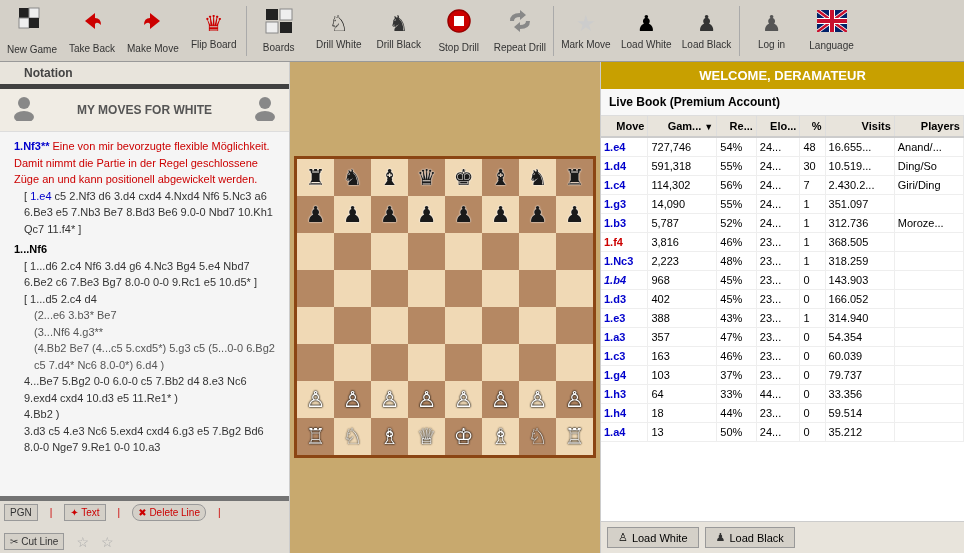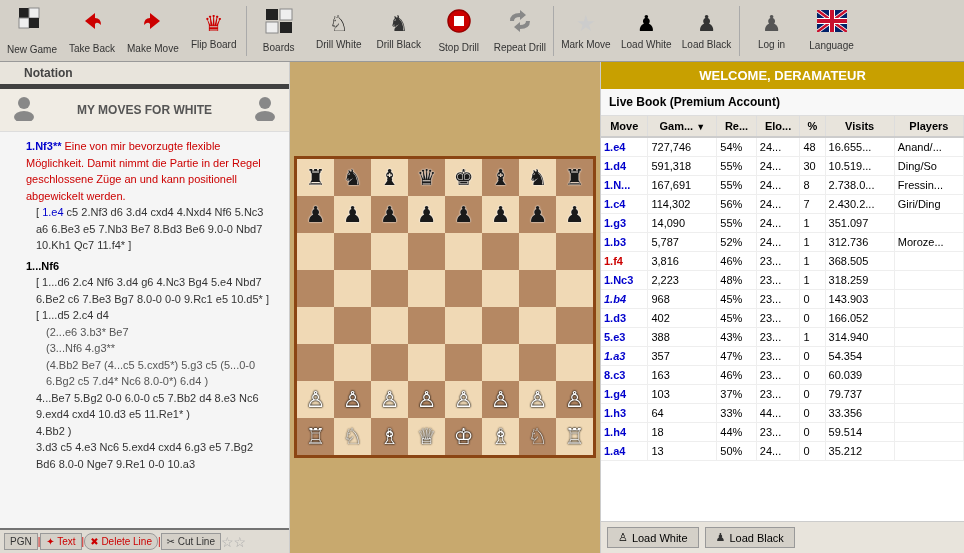--- a/index.html
+++ b/index.html
@@ -34,28 +34,28 @@
     }
     #notation-avatars {
       display: flex; align-items: center; justify-content: space-between;
       padding: 4px 10px; background: #f0ece4; border-bottom: 1px solid #ddd;
     }
     .avatar-icon { font-size: 22px; color: #555; }
     #notation-title {
       font-size: 12px; font-weight: bold; color: #555; text-align: center;
     }
     #notation-content {
-      flex: 1; overflow-y: auto; padding: 6px 14px; font-size: 11px; line-height: 1.5; margin-left: 12px;
+      flex: 1; overflow-y: auto; padding: 6px 14px; font-size: 11px; line-height: 1.5;
     }
     .notation-indent { margin-left: 10px; color: #333; }
     .notation-indent2 { margin-left: 20px; color: #555; }
 
     #notation-footer {
-      background: #e0dcd4; border-top: 2px solid #737373;
-      display: flex; align-items: center; padding: 3px 4px; gap: 0; flex-wrap: wrap;
+      background: #e0dcd4; border-top: 5px solid #737373;
+      display: flex; align-items: center; padding: 3px 4px; gap: 12px; flex-wrap: wrap;
     }
     .footer-btn {
       font-size: 10px; padding: 2px 5px; background: #d4d0c8;
       border: 1px solid #999; cursor: pointer; color: #333;
     }
 
     
     #board-area {
       width: 310px; padding: 4px; background: #c8a96e; flex-shrink: 0;
     }
@@ -77,21 +77,21 @@
       background: #c8a000; color: #fff; text-align: center;
       padding: 6px; font-weight: bold; font-size: 13px;
     }
     #live-book-title {
       padding: 6px 8px; font-weight: bold; font-size: 12px; border-bottom: 1px solid #ddd;
       background: #f8f8f8;
     }
     #book-table { flex: 1; overflow-y: auto; }
     table { width: 100%; border-collapse: collapse; font-size: 11px; }
     th {
-      background: #e8e4dc; padding: 4px 3px; text-align: center;
+      background: #e8e4dc; padding: 4px 3px; text-align: right;
       border-bottom: 2px solid #ccc; border-right: 1px solid #ddd;
       cursor: pointer; white-space: nowrap;
     }
     td {
       padding: 3px 3px; border-bottom: 1px solid #eee; border-right: 1px solid #eee;
       white-space: nowrap;
     }
     .move-link { color: #0000cc; cursor: pointer; font-weight: bold; }
     .col-sort-arrow { font-size: 9px; }
 
@@ -374,29 +374,20 @@
             <tr>
       <td><span class="move-link" style="color:#0000cc;">1.d4</span></td>
       <td>591,318</td>
       <td>55%</td>
       <td>24...</td>
       <td>30</td>
       <td>10.519...</td>
       <td>Ding/So</td>
     </tr>
             <tr>
-      <td><span class="move-link" style="color:#0000cc;">1.N...</span></td>
-      <td>167,691</td>
-      <td>55%</td>
-      <td>24...</td>
-      <td>8</td>
-      <td>2.738.0...</td>
-      <td>Fressin...</td>
-    </tr>
-            <tr>
       <td><span class="move-link" style="color:#0000cc;">1.c4</span></td>
       <td>114,302</td>
       <td>56%</td>
       <td>24...</td>
       <td>7</td>
       <td>2.430.2...</td>
       <td>Giri/Ding</td>
     </tr>
             <tr>
       <td><span class="move-link" style="color:#0000cc;">1.g3</span></td>
@@ -446,39 +437,39 @@
             <tr>
       <td><span class="move-link" style="color:#0000cc;">1.d3</span></td>
       <td>402</td>
       <td>45%</td>
       <td>23...</td>
       <td>0</td>
       <td>166.052</td>
       <td></td>
     </tr>
             <tr>
-      <td><span class="move-link" style="color:#0000cc;">5.e3</span></td>
+      <td><span class="move-link" style="color:#0000cc;">1.e3</span></td>
       <td>388</td>
       <td>43%</td>
       <td>23...</td>
       <td>1</td>
       <td>314.940</td>
       <td></td>
     </tr>
             <tr>
-      <td><span class="move-link" style="color:#0000cc;font-style:italic;">1.a3</span></td>
+      <td><span class="move-link" style="color:#0000cc;">1.a3</span></td>
       <td>357</td>
       <td>47%</td>
       <td>23...</td>
       <td>0</td>
       <td>54.354</td>
       <td></td>
     </tr>
             <tr>
-      <td><span class="move-link" style="color:#0000cc;">8.c3</span></td>
+      <td><span class="move-link" style="color:#0000cc;">1.c3</span></td>
       <td>163</td>
       <td>46%</td>
       <td>23...</td>
       <td>0</td>
       <td>60.039</td>
       <td></td>
     </tr>
             <tr>
       <td><span class="move-link" style="color:#0000cc;">1.g4</span></td>
       <td>103</td>

